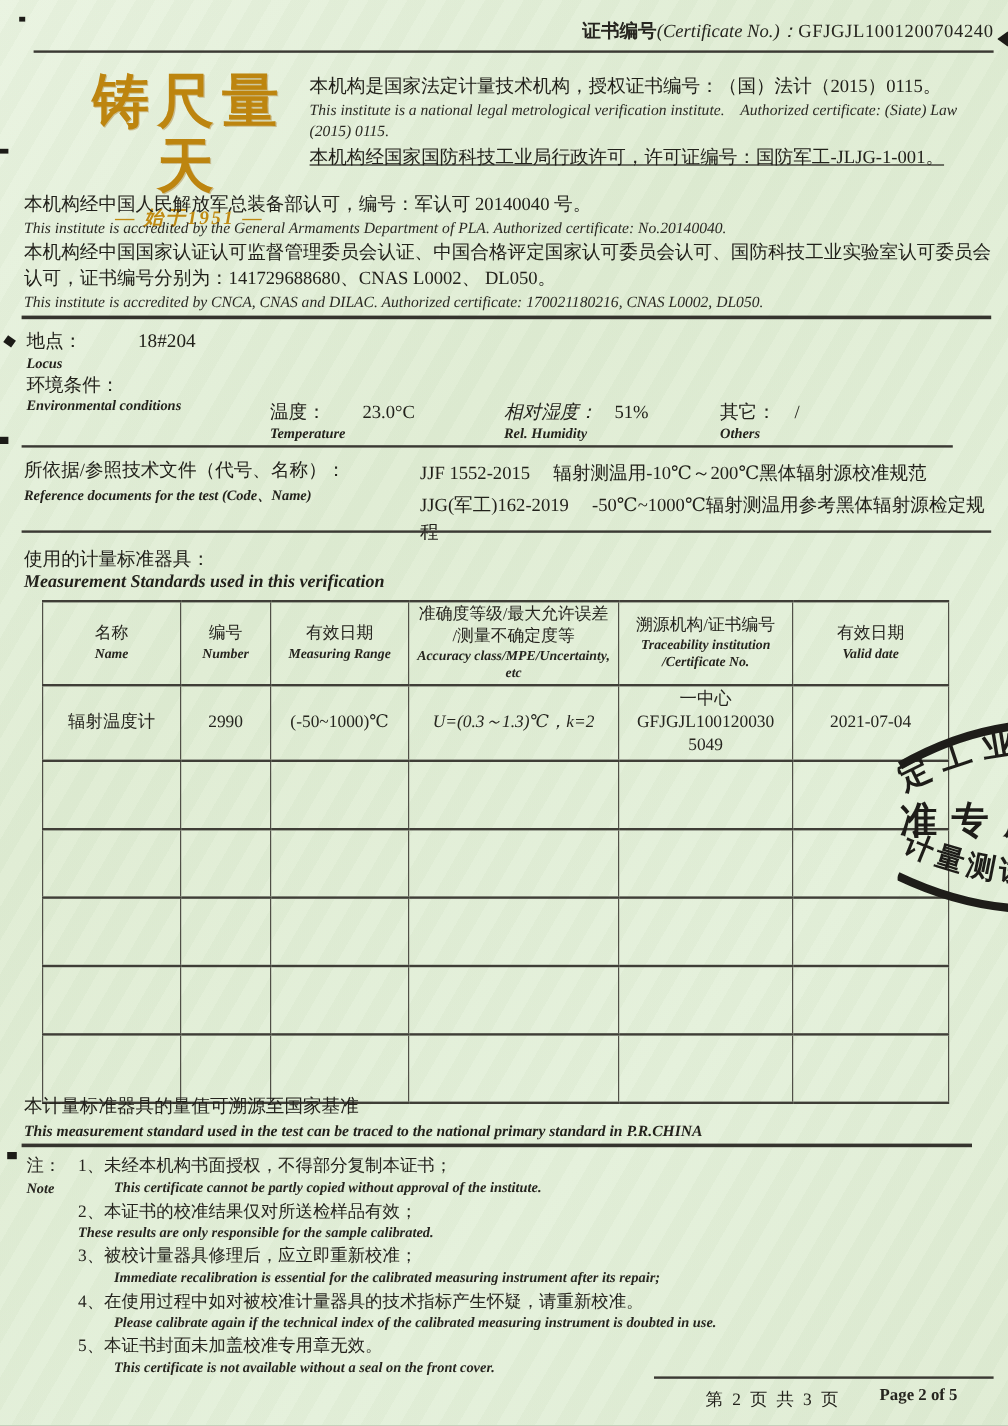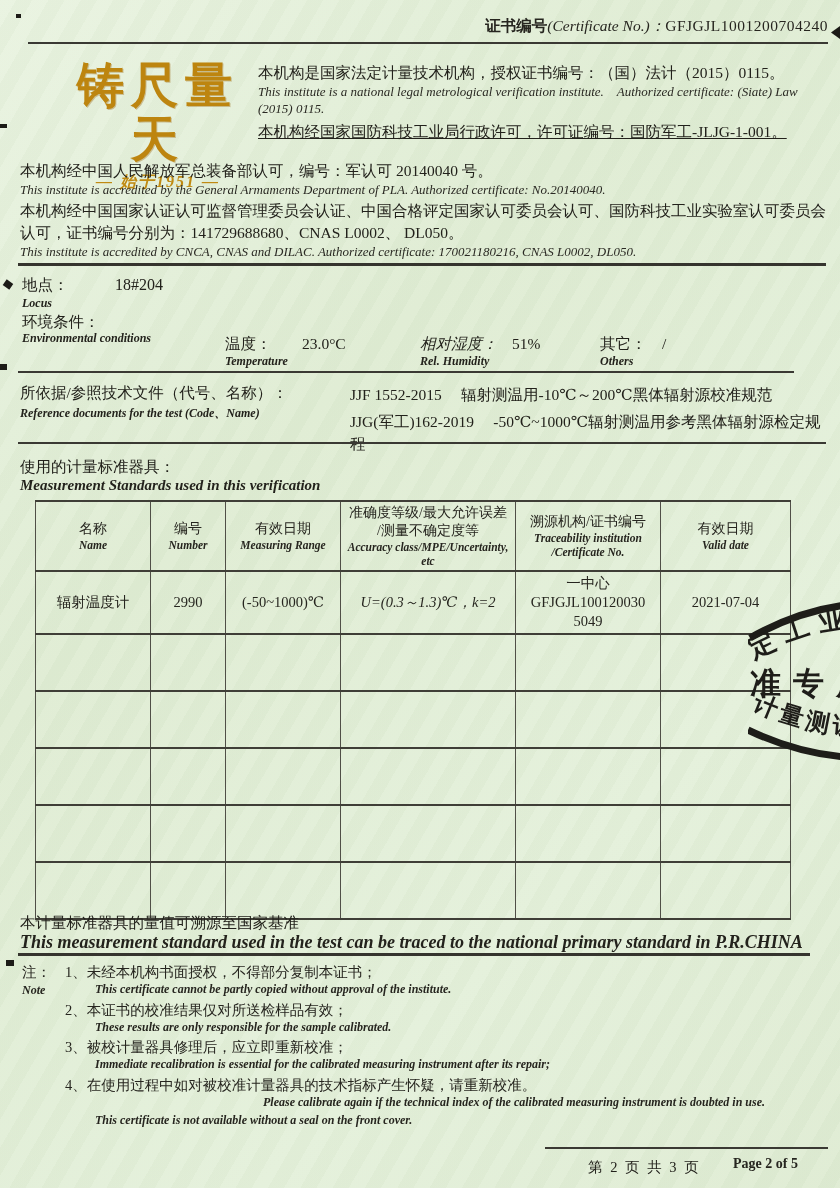--- a/index.html
+++ b/index.html
@@ -214,44 +214,45 @@
       <path id="arcBottom" d="M 2,126 Q 92,168 182,146"></path>
     </defs>
     <path d="M 2,56 Q 90,6 182,28" fill="none" stroke="#1e1d19" stroke-width="7"></path>
     <text font-size="27" letter-spacing="9"><textPath href="#arcTop" startOffset="2">定工业系</textPath></text>
     <text x="2" y="112" font-size="31" letter-spacing="12">准专用</text>
     <text font-size="24" letter-spacing="4"><textPath href="#arcBottom" startOffset="2">计量测试技</textPath></text>
     <path d="M 0,148 Q 92,192 184,166" fill="none" stroke="#1e1d19" stroke-width="7"></path>
   </svg>
 
   <div class="abs cn" style="left:20px;top:912px;">本计量标准器具的量值可溯源至国家基准</div>
-  <div class="abs en-b" style="left:20px;top:935px;font-size:18px;">This measurement standard used in the test can be traced to the national primary standard in P.R.CHINA</div>
+  <div class="abs en-b" style="left:20px;top:935px;font-size:13px;">This measurement standard used in the test can be traced to the national primary standard in P.R.CHINA</div>
   <div class="abs rule-thick" style="left:18px;top:953px;width:792px;"></div>
 
   <div class="abs note-cn" style="left:22px;top:963px;">注：</div>
   <div class="abs note-en" style="left:22px;top:983px;">Note</div>
 
   <div class="abs" style="left:65px;top:963px;width:700px;">
     <div class="note-item">
       <div class="note-cn"><span>1、</span><span>未经本机构书面授权，不得部分复制本证书；</span></div>
       <div class="note-en" style="margin-left:30px;">This certificate cannot be partly copied without approval of the institute.</div>
     </div>
     <div class="note-item">
       <div class="note-cn"><span>2、</span><span>本证书的校准结果仅对所送检样品有效；</span></div>
-      <div class="note-en" style="margin-left:30px;">These results are only responsible for the sample calibrated.</div>
+      <div class="note-en" style="">These results are only responsible for the sample calibrated.</div>
     </div>
     <div class="note-item">
       <div class="note-cn"><span>3、</span><span>被校计量器具修理后，应立即重新校准；</span></div>
       <div class="note-en" style="margin-left:30px;">Immediate recalibration is essential for the calibrated measuring instrument after its repair;</div>
     </div>
     <div class="note-item">
       <div class="note-cn"><span>4、</span><span>在使用过程中如对被校准计量器具的技术指标产生怀疑，请重新校准。</span></div>
-      <div class="note-en" style="margin-left:30px;text-align:right;">Please calibrate again if the technical index of the calibrated measuring instrument is doubted in use.</div>
-    </div>
-    <div class="note-item">
+      <div class="note-en" style="margin-left:30px;">Please calibrate again if the technical index of the calibrated measuring instrument is doubted in use.</div>
+    </div>
+    <div class="note-item">
+      <div class="note-cn"><span>5、</span><span>本证书封面未加盖校准专用章无效。</span></div>
       <div class="note-en" style="margin-left:30px;">This certificate is not available without a seal on the front cover.</div>
     </div>
   </div>
 
   <div class="abs rule" style="left:545px;top:1147px;width:283px;"></div>
   <div class="abs cn" style="left:588px;top:1156px;font-size:14.5px;letter-spacing:2px;">第 2 页 共 3 页</div>
   <div class="abs" style="left:733px;top:1156px;font-size:14px;font-weight:bold;">Page 2 of 5</div>
 
 </div>
 

